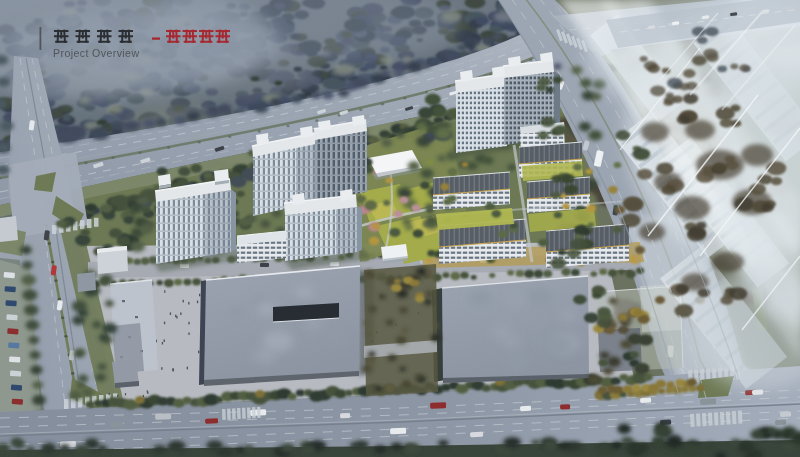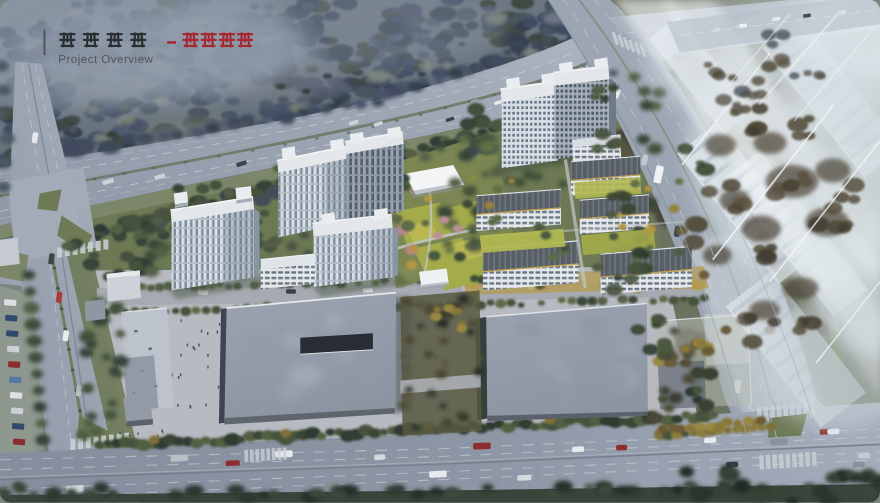--- a/index.html
+++ b/index.html
@@ -1,15 +1,15 @@
 <!DOCTYPE html>
 <html><head><meta charset="utf-8"><title>Project Overview</title>
 <style>
 html,body{margin:0;padding:0;background:#7a8580;font-family:"Liberation Sans",sans-serif;}
-#stage{width:800px;height:457px;overflow:hidden;position:relative;border-radius:10px;}
+#stage{width:800px;height:457px;overflow:hidden;position:relative;}
 svg{display:block;}
 </style></head>
 <body>
 <div id="stage">
     <svg xmlns="http://www.w3.org/2000/svg" viewBox="0 0 800 457" width="800" height="457">
       <defs>
 <filter id="b1" x="-60%" y="-60%" width="220%" height="220%">
           <feGaussianBlur stdDeviation="1"></feGaussianBlur>
         </filter>
 <filter id="b2" x="-60%" y="-60%" width="220%" height="220%">

